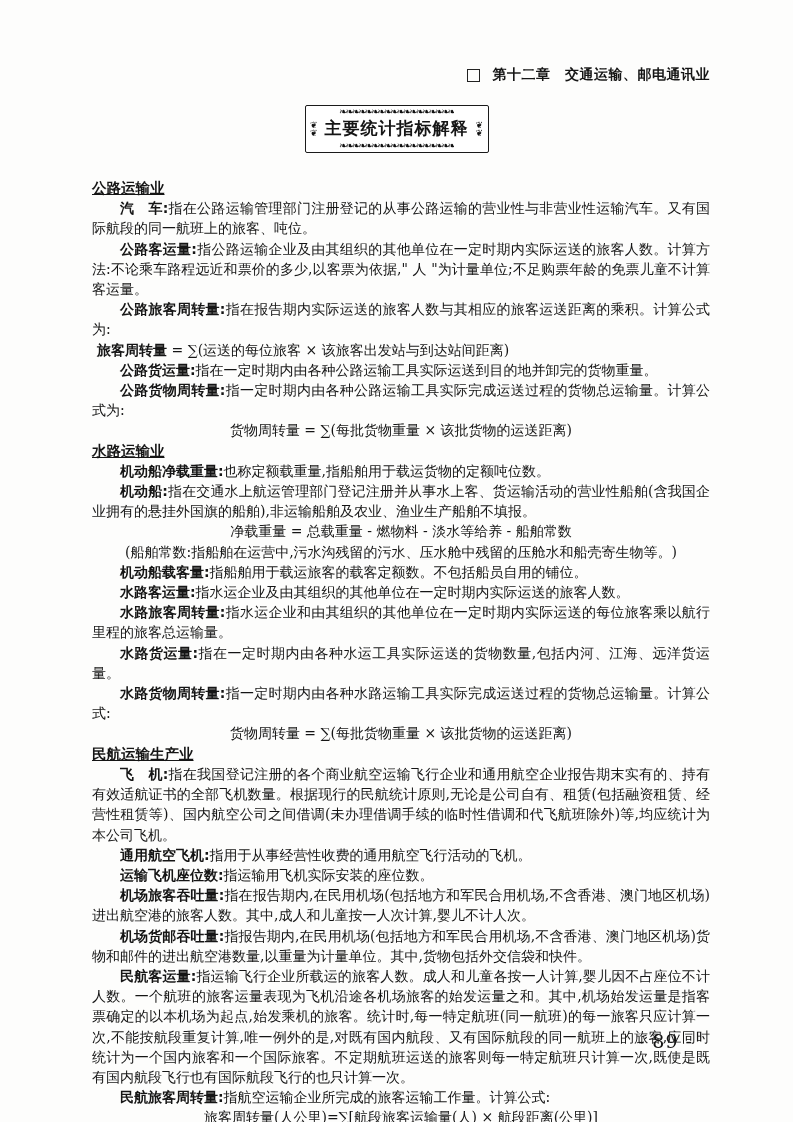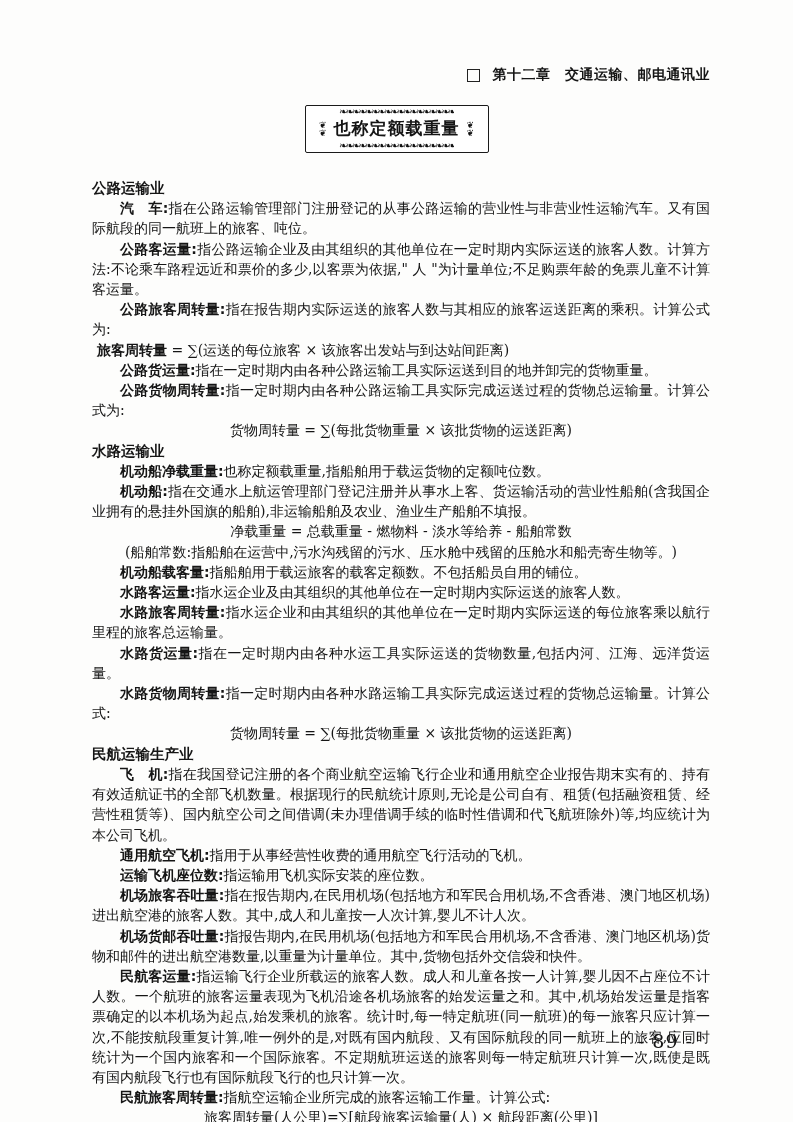--- a/index.html
+++ b/index.html
@@ -87,20 +87,21 @@
     width: 618px;
     font-size: 14px;
     line-height: 20.2px;
     text-align: justify;
   }
   .sec-heading {
     font-family: "DejaVu Sans", "Liberation Sans", sans-serif;
     font-weight: bold;
     font-size: 14.5px;
     margin: 0;
+    text-decoration: underline;
   }
   .para { margin: 0; }
   .para.entry { text-indent: 28px; }
   .para.lead  { text-indent: 5px; }
   .para.center {
     text-indent: 0;
     text-align: center;
   }
   .term {
     font-family: "DejaVu Sans", "Liberation Sans", sans-serif;
@@ -124,21 +125,21 @@
   <div class="header">
     <span class="hdr-square"></span>
     <span>第十二章　交通运输、邮电通讯业</span>
   </div>
 
   <div class="title-box">
     <div class="orn-row">❧❧❧❧❧❧❧❧❧❧❧❧❧❧❧❧❧❧</div>
     <div class="title-mid">
       <span class="orn-side">❦
 ❦</span>
-      <h1 class="doc-title">也称定额载重量</h1>
+      <h1 class="doc-title">主要统计指标解释</h1>
       <span class="orn-side">❦
 ❦</span>
     </div>
     <div class="orn-row">❧❧❧❧❧❧❧❧❧❧❧❧❧❧❧❧❧❧</div>
   </div>
 
   <div class="body-text" id="body-sections">
       <div class="sec-heading">公路运输业</div>
       <p class="para entry"><span class="term">汽　车:</span><span>指在公路运输管理部门注册登记的从事公路运输的营业性与非营业性运输汽车。又有国际航段的同一航班上的旅客、吨位。</span></p>
       <p class="para entry"><span class="term">公路客运量:</span><span>指公路运输企业及由其组织的其他单位在一定时期内实际运送的旅客人数。计算方法:不论乘车路程远近和票价的多少,以客票为依据," 人 "为计量单位;不足购票年龄的免票儿童不计算客运量。</span></p>

